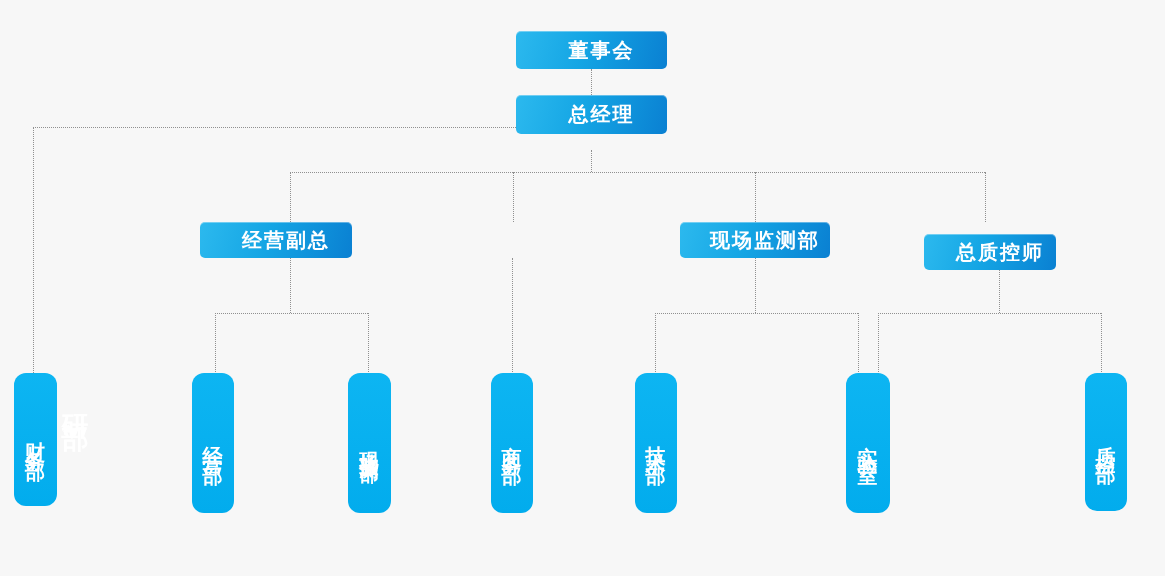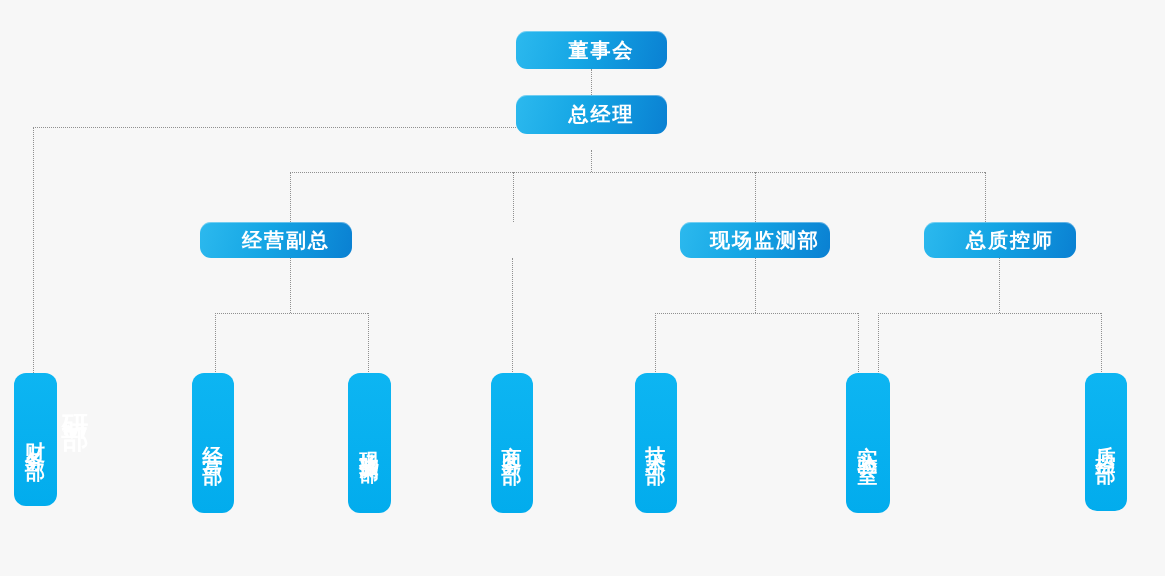--- a/index.html
+++ b/index.html
@@ -29,21 +29,21 @@
   .line.v{border-left:1px dotted var(--connector);width:0;}
   
   .node{
     position:absolute;
     display:flex;align-items:center;justify-content:center;
     color:var(--text);
     font-weight:bold;
   }
   .h-node{
     background:linear-gradient(105deg,var(--box-gradient-start) 0%,var(--box-gradient-mid) 45%,var(--box-gradient-end) 100%);
-    border-radius:11px;
+    border-radius:5px;
     font-size:20px;
     letter-spacing:2px;
     box-shadow:inset 0 1px 0 rgba(255,255,255,.35);
     padding-left:20px;
   }
   
   .v-node{
     background:linear-gradient(180deg,var(--box-solid-top),var(--box-solid-bottom));
     border-radius:12px;
     font-size:20px;
@@ -108,21 +108,21 @@
   <div class="node h-node" style="left:516px;top:95px;width:151px;height:39px">
     <span>总经理</span>
   </div>
 
   <div class="node h-node" style="left:200px;top:222px;width:152px;height:36px">
     <span>经营副总</span>
   </div>
   <div class="node h-node" style="left:680px;top:222px;width:150px;height:36px">
     <span>现场监测部</span>
   </div>
-  <div class="node h-node" style="left:924px;top:222px;width:152px;height:36px">
+  <div class="node h-node" style="left:924px;top:234px;width:132px;height:36px">
     <span>总质控师</span>
   </div>
 
   <div class="node v-node" style="left:14px;top:373px;width:43px;height:133px">
     <span class="v-text">财务部</span>
   </div>
 
   <div class="ghost" style="left:62px;top:392px">研部</div>
 
   <div class="node v-node" style="left:192px;top:373px;width:42px;height:140px">

